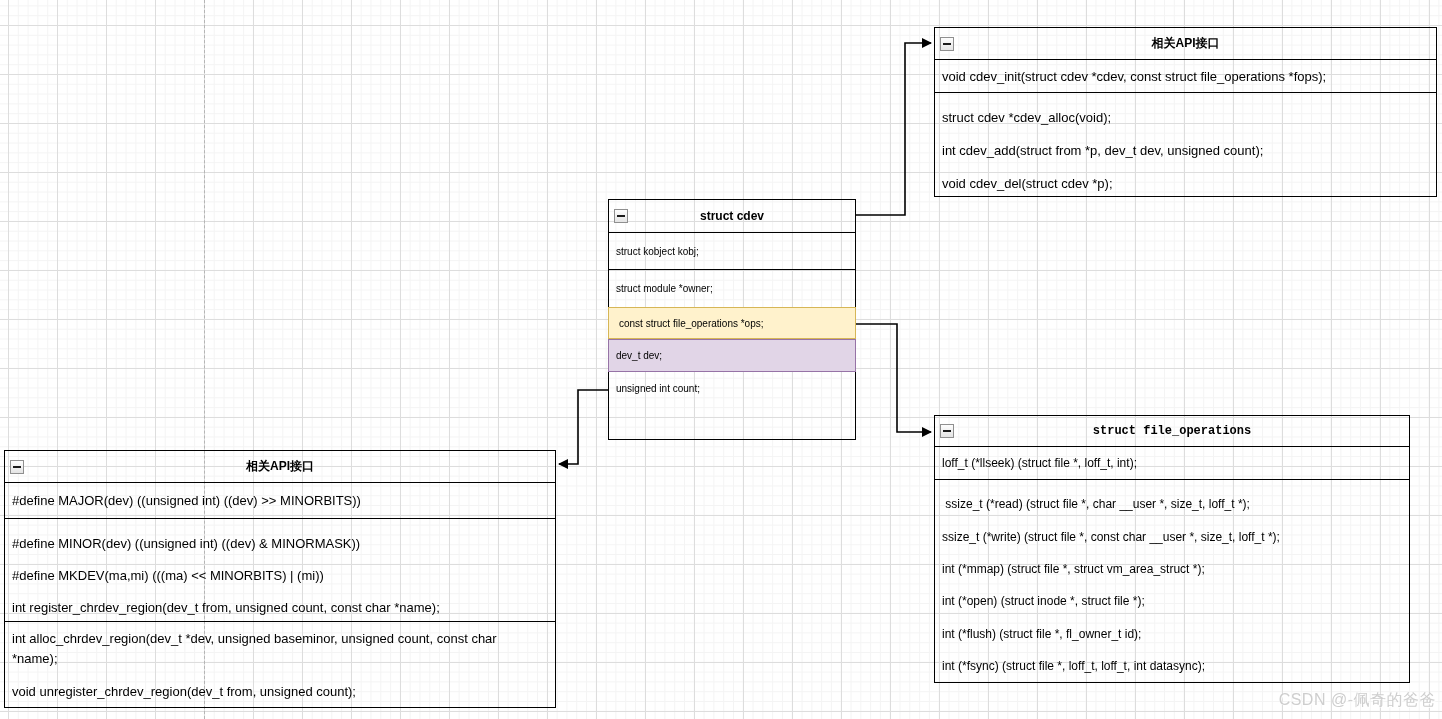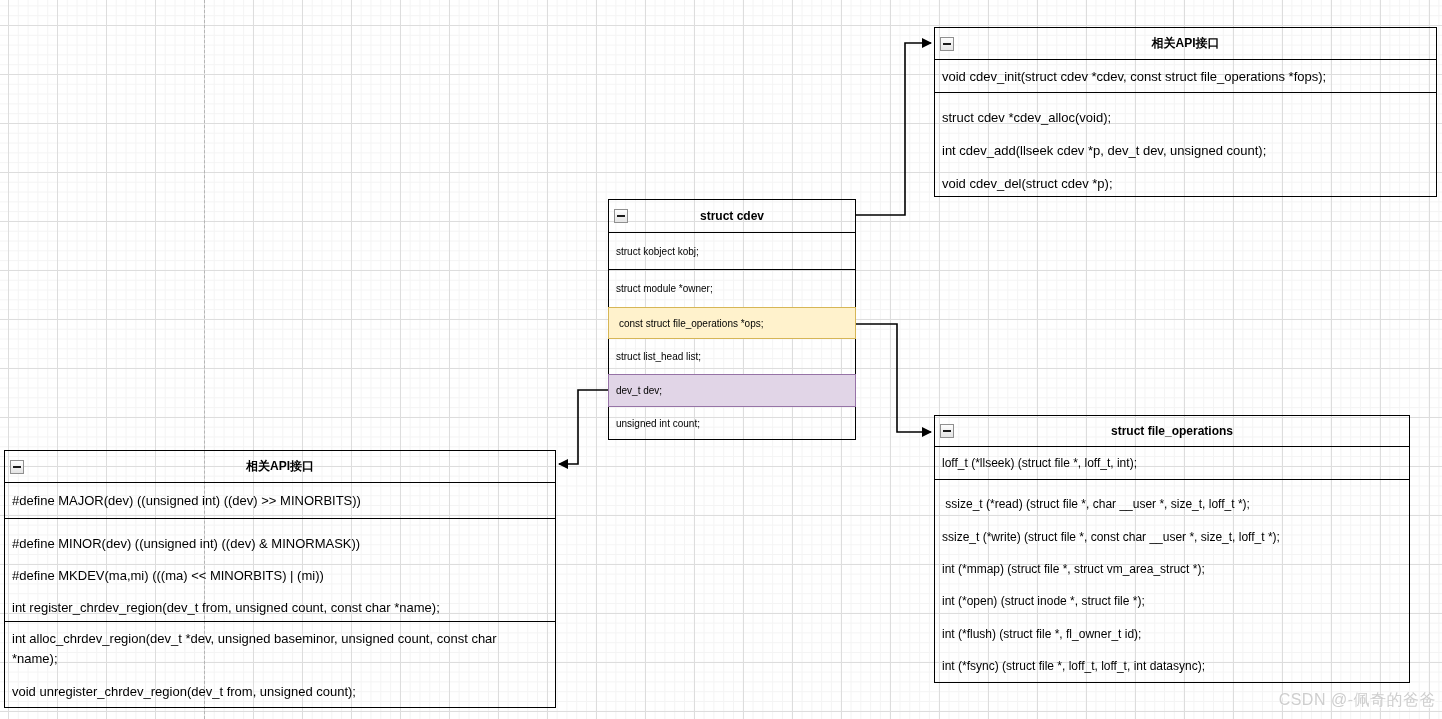--- a/index.html
+++ b/index.html
@@ -58,34 +58,33 @@
   <div class="page-break"></div>
 
   <div class="uml-box" style="left:934px; top:27px; width:503px; height:170px;">
     <div class="uml-title" style="height:32px;">
       <span class="collapse"></span>
       <span>相关API接口</span>
     </div>
     <div class="row f13 bb" style="height:33px;">void cdev_init(struct cdev *cdev, const struct file_operations *fops);</div>
     <div class="comp" style="padding-top:8px;">
       <div class="line f13" style="height:33px;">struct cdev *cdev_alloc(void);</div>
-      <div class="line f13" style="height:33px;">int cdev_add(llseek cdev *p, dev_t dev, unsigned count);</div>
+      <div class="line f13" style="height:33px;">int cdev_add(struct from *p, dev_t dev, unsigned count);</div>
       <div class="line f13" style="height:33px;">void cdev_del(struct cdev *p);</div>
     </div>
   </div>
 
   <div class="uml-box" style="left:608px; top:199px; width:248px; height:241px;">
     <div class="uml-title" style="height:33px;">
       <span class="collapse"></span>
       <span>struct cdev</span>
     </div>
     <div class="row f125 bb" style="height:37px;">struct kobject kobj;</div>
     <div class="row f125" style="height:37px;">struct module *owner;</div>
     <div class="row f125 hl hl-yellow" style="height:32px;padding-left:10px;">const struct file_operations *ops;</div>
-    <div class="row f125" style="height:35px;">struct list_head list;</div>
     <div class="row f125 hl hl-purple" style="height:33px;">dev_t dev;</div>
     <div class="row f125" style="height:32px;">unsigned int count;</div>
   </div>
 
   <div class="uml-box" style="left:4px; top:450px; width:552px; height:258px;">
     <div class="uml-title" style="height:32px;">
       <span class="collapse"></span>
       <span>相关API接口</span>
     </div>
     <div class="row f13 bb" style="height:36px;">#define MAJOR(dev) ((unsigned int) ((dev) &gt;&gt; MINORBITS))</div>
@@ -94,21 +93,21 @@
       <div class="line f13" style="height:32.3px;">#define MKDEV(ma,mi) (((ma) &lt;&lt; MINORBITS) | (mi))</div>
       <div class="line f13" style="height:32.3px;">int register_chrdev_region(dev_t from, unsigned count, const char *name);</div>
     </div>
     <div class="comp" style="padding-top:7px;">
       <div class="line f13 wrapline">int alloc_chrdev_region(dev_t *dev, unsigned baseminor, unsigned count, const char *name);</div>
       <div class="line f13" style="height:33px; margin-top:6px;">void unregister_chrdev_region(dev_t from, unsigned count);</div>
     </div>
   </div>
 
   <div class="uml-box" style="left:934px; top:415px; width:476px; height:268px;">
-    <div class="uml-title" style="height:31px;">
+    <div class="uml-title" style="height:31px;font-family:Liberation Mono, monospace;">
       <span class="collapse"></span>
       <span>struct file_operations</span>
     </div>
     <div class="row f12 bb" style="height:33px;">loff_t (*llseek) (struct file *, loff_t, int);</div>
     <div class="comp" style="padding-top:8px;">
       <div class="line f12" style="height:32.4px;"> ssize_t (*read) (struct file *, char __user *, size_t, loff_t *);</div>
       <div class="line f12" style="height:32.4px;">ssize_t (*write) (struct file *, const char __user *, size_t, loff_t *);</div>
       <div class="line f12" style="height:32.4px;">int (*mmap) (struct file *, struct vm_area_struct *);</div>
       <div class="line f12" style="height:32.4px;">int (*open) (struct inode *, struct file *);</div>
       <div class="line f12" style="height:32.4px;">int (*flush) (struct file *, fl_owner_t id);</div>

